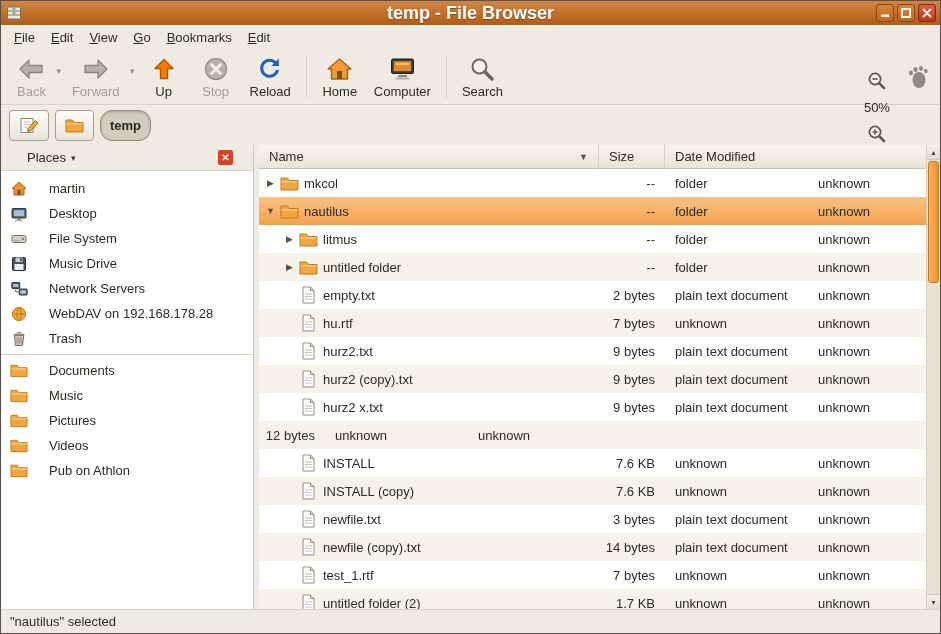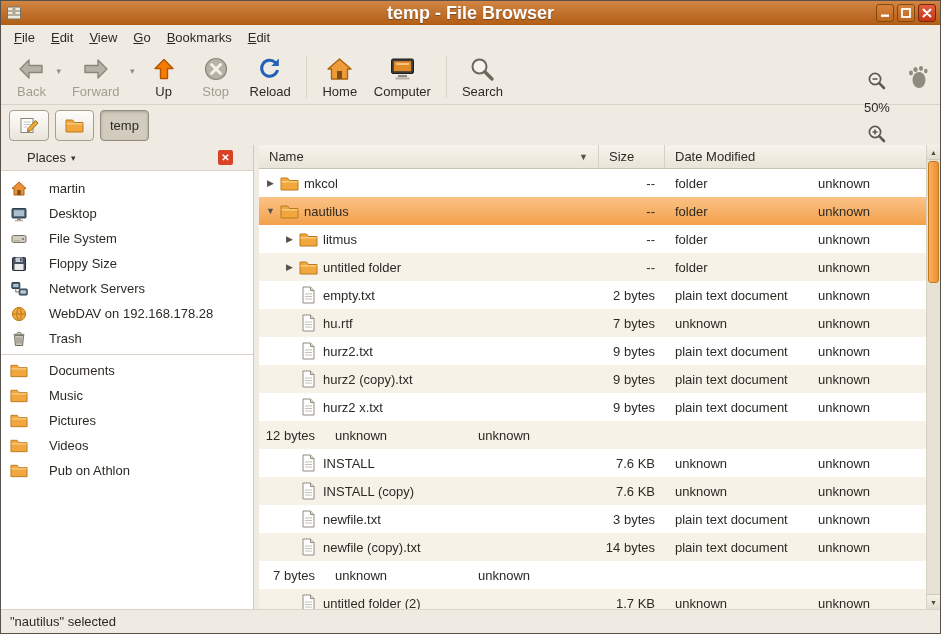--- a/index.html
+++ b/index.html
@@ -32,21 +32,21 @@
   .tool-btn .lbl{font-size:13px;margin-top:1px;}
   .tool-btn.disabled .lbl{color:#a39d91;}
   .tool-btn .dd{position:absolute;right:3px;top:13px;font-size:9px;color:#938d81;}
   .tool-sep{width:1px;height:42px;background:#d9d3c7;margin:0 7px;}
   .throbber{margin-left:auto;display:flex;align-items:center;padding-right:4px;}
 
   
   .locationbar{height:40px;flex:0 0 auto;display:flex;align-items:center;padding:0 8px;gap:6px;}
   .loc-btn{height:31px;border:1px solid #a69f90;border-radius:4px;background:linear-gradient(#fefdfb,#eae5da);
            display:flex;align-items:center;justify-content:center;padding:0 9px;gap:5px;}
-  .loc-btn.pressed{background:#d2ccbf;box-shadow:inset 0 1px 3px rgba(0,0,0,.22);border-color:#948d7e;font-weight:normal;}
+  .loc-btn.pressed{background:#d2ccbf;box-shadow:inset 0 1px 3px rgba(0,0,0,.22);border-color:#948d7e;font-weight:bold;border-radius:12px;}
   .zoom-group{margin-left:auto;display:flex;align-items:center;gap:7px;flex-direction:column;}
   .zoom-btn{width:24px;height:24px;display:flex;align-items:center;justify-content:center;border-radius:3px;}
   .zoom-label{min-width:32px;text-align:center;}
   .view-combo{height:29px;border:1px solid #a69f90;border-radius:4px;
               background:linear-gradient(#fefdfb,#eae5da);display:flex;align-items:stretch;}
   .view-combo .vtxt{padding:0 11px;display:flex;align-items:center;}
   .view-combo .vspin{border-left:1px solid #b5aea0;width:17px;display:flex;flex-direction:column;
                      align-items:center;justify-content:center;font-size:7px;line-height:7px;color:#3f3b34;}
 
   
@@ -333,21 +333,21 @@
           </div>
           <div class="side-item">
             <span class="sicon">
               <svg width="16" height="16" viewBox="0 0 16 16">
                 <rect x="1.5" y="1.5" width="13" height="13" rx="1" fill="#46505e" stroke="#262c35"></rect>
                 <rect x="4.5" y="1.5" width="7" height="4.5" fill="#c6ccd6"></rect>
                 <rect x="9" y="2.2" width="1.8" height="3" fill="#46505e"></rect>
                 <rect x="3.5" y="8" width="9" height="6" fill="#e9ebef"></rect>
               </svg>
             </span>
-            <span>Floppy Size</span>
+            <span>Music Drive</span>
           </div>
           <div class="side-item">
             <span class="sicon">
               <svg width="17" height="16" viewBox="0 0 17 16">
                 <rect x="0.8" y="1.5" width="8" height="6" rx="0.8" fill="#4c6070" stroke="#2e3d49"></rect>
                 <rect x="2.2" y="3" width="5.2" height="3" fill="#a9c0cf"></rect>
                 <rect x="8.2" y="8" width="8" height="6" rx="0.8" fill="#5e7486" stroke="#2e3d49"></rect>
                 <rect x="9.6" y="9.5" width="5.2" height="3" fill="#bcd0dc"></rect>
                 <path d="M4.8 7.5 V11 H8.2" stroke="#77725f" fill="none"></path>
               </svg>
@@ -642,20 +642,31 @@
                   <path d="M4 8 h7 M4 10.5 h7 M4 13 h7" stroke="#c3beb1" stroke-width="1"></path>
                 </svg>
               </span>
               <span class="rlabel">newfile (copy).txt</span>
             </div>
             <div class="csize">14 bytes</div>
             <div class="ctype">plain text document</div>
             <div class="cdate">unknown</div>
           </div>
           <div class="row even">
+            <div class="cname">
+              <span class="expander" style="margin-left: 23px;"></span>
+              <span class="ricon">
+                <svg width="15" height="18" viewBox="0 0 15 18">
+                  <path d="M2 1 h7.5 L13 4.5 V17 H2 z" fill="#ffffff" stroke="#918c80" stroke-width="1"></path>
+                  <path d="M9.5 1 V4.5 H13" fill="#dedacd" stroke="#918c80" stroke-width="1"></path>
+                  <path d="M4 8 h7 M4 10.5 h7 M4 13 h7" stroke="#c3beb1" stroke-width="1"></path>
+                </svg>
+              </span>
+              <span class="rlabel">test_1.rtf</span>
+            </div>
             <div class="csize">7 bytes</div>
             <div class="ctype">unknown</div>
             <div class="cdate">unknown</div>
           </div>
           <div class="row odd">
             <div class="cname">
               <span class="expander" style="margin-left: 23px;"></span>
               <span class="ricon">
                 <svg width="15" height="18" viewBox="0 0 15 18">
                   <path d="M2 1 h7.5 L13 4.5 V17 H2 z" fill="#ffffff" stroke="#918c80" stroke-width="1"></path>

